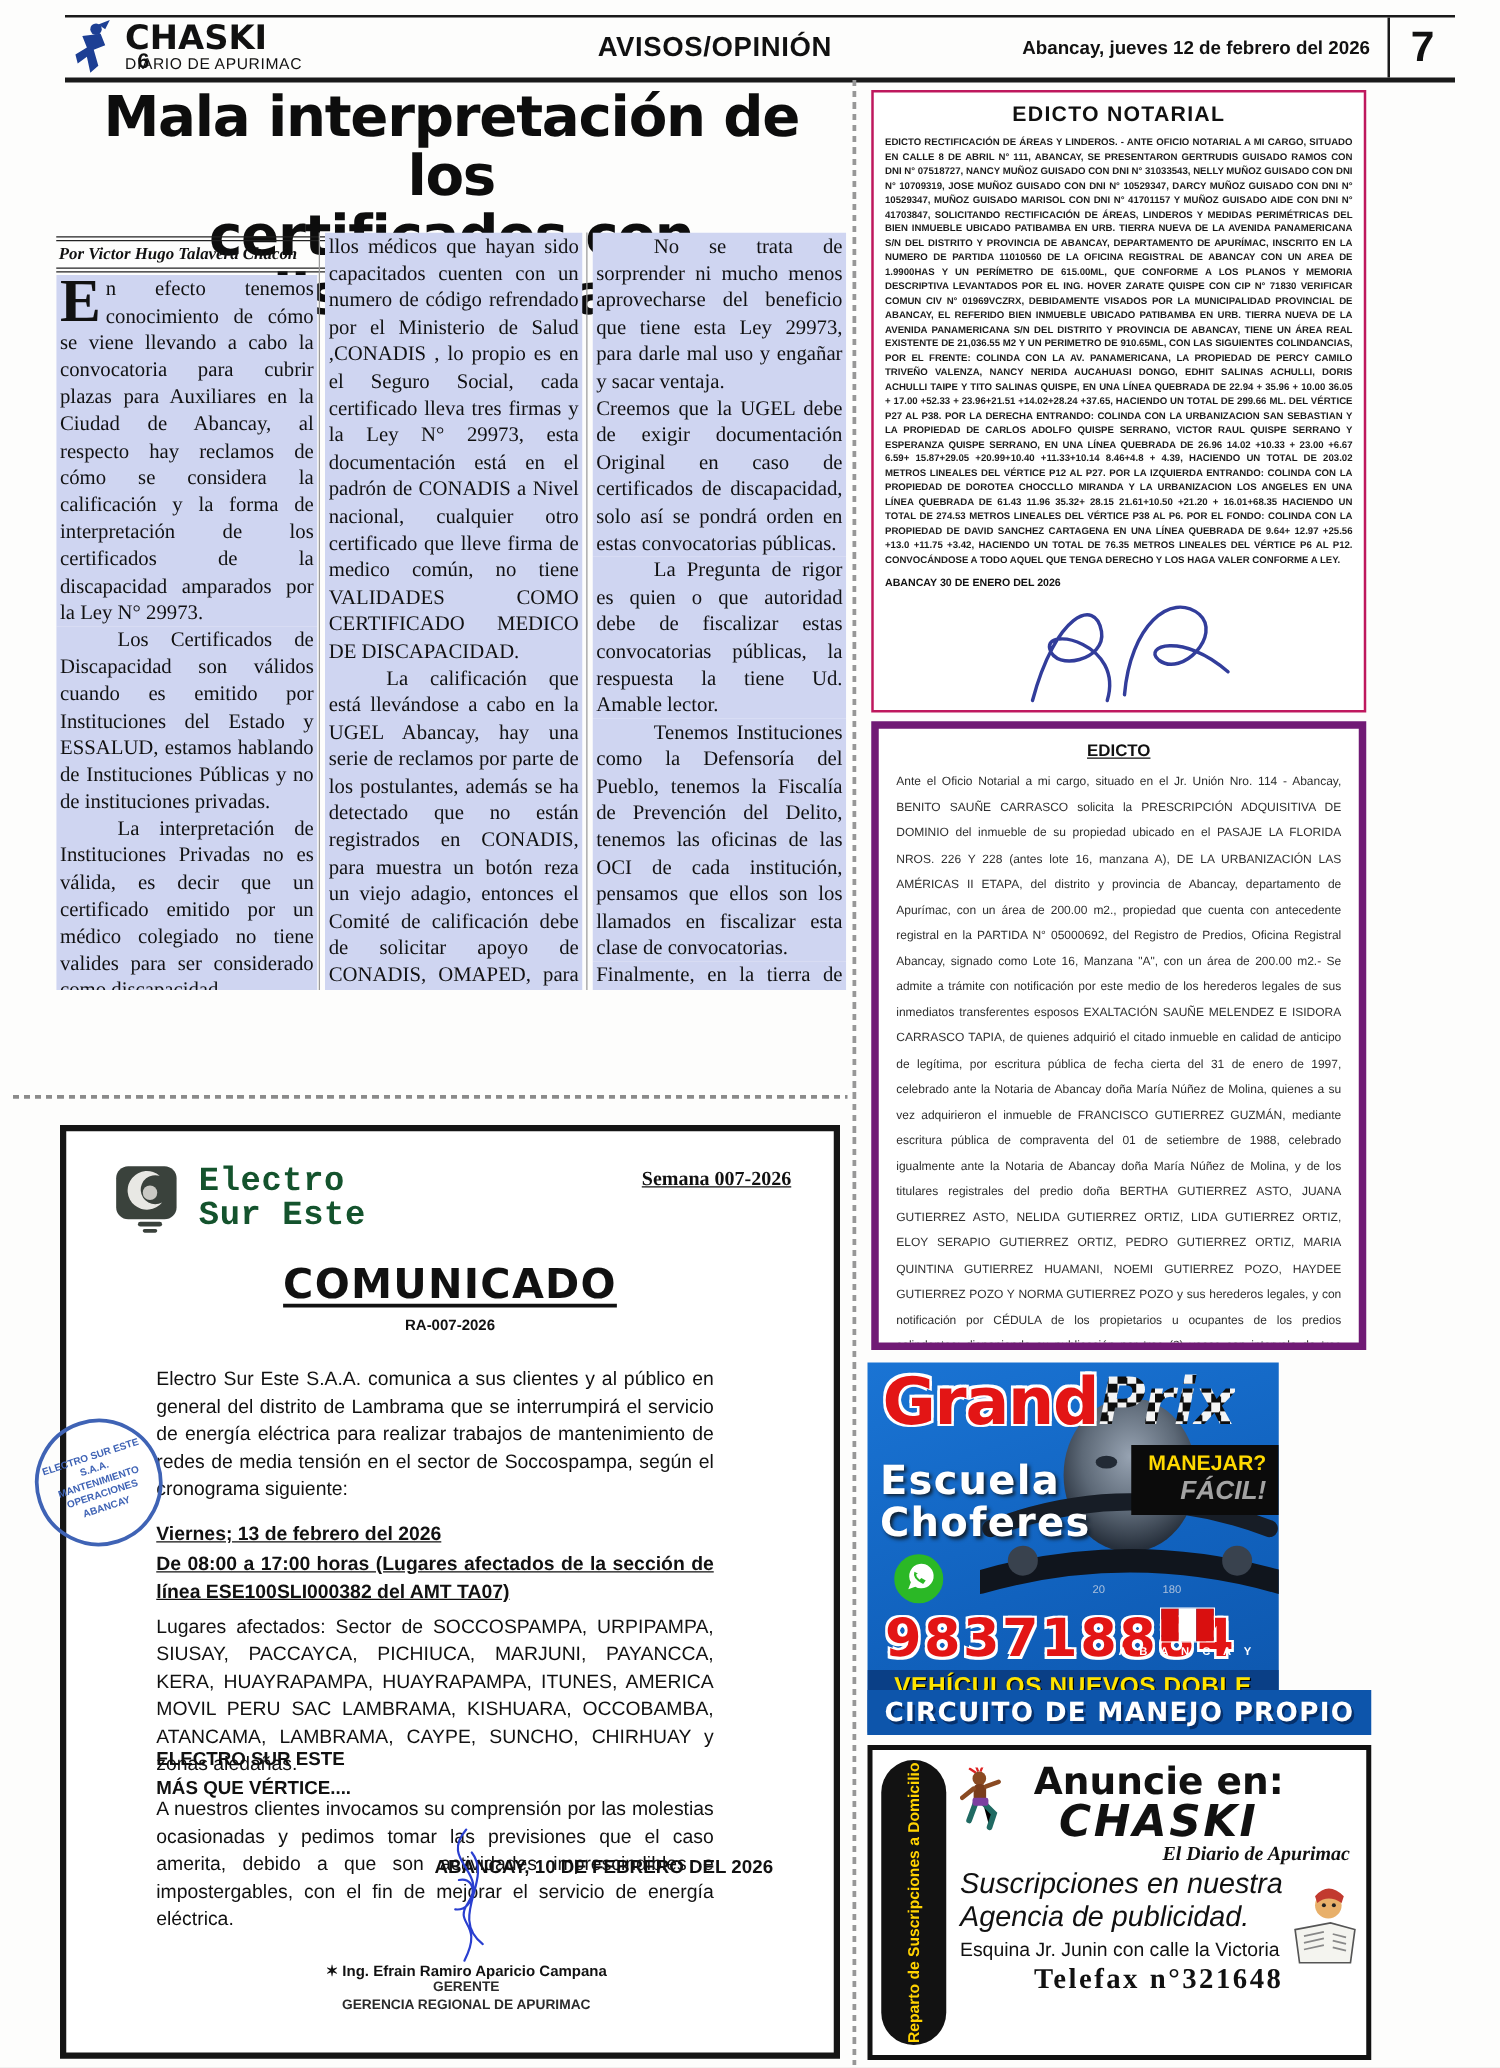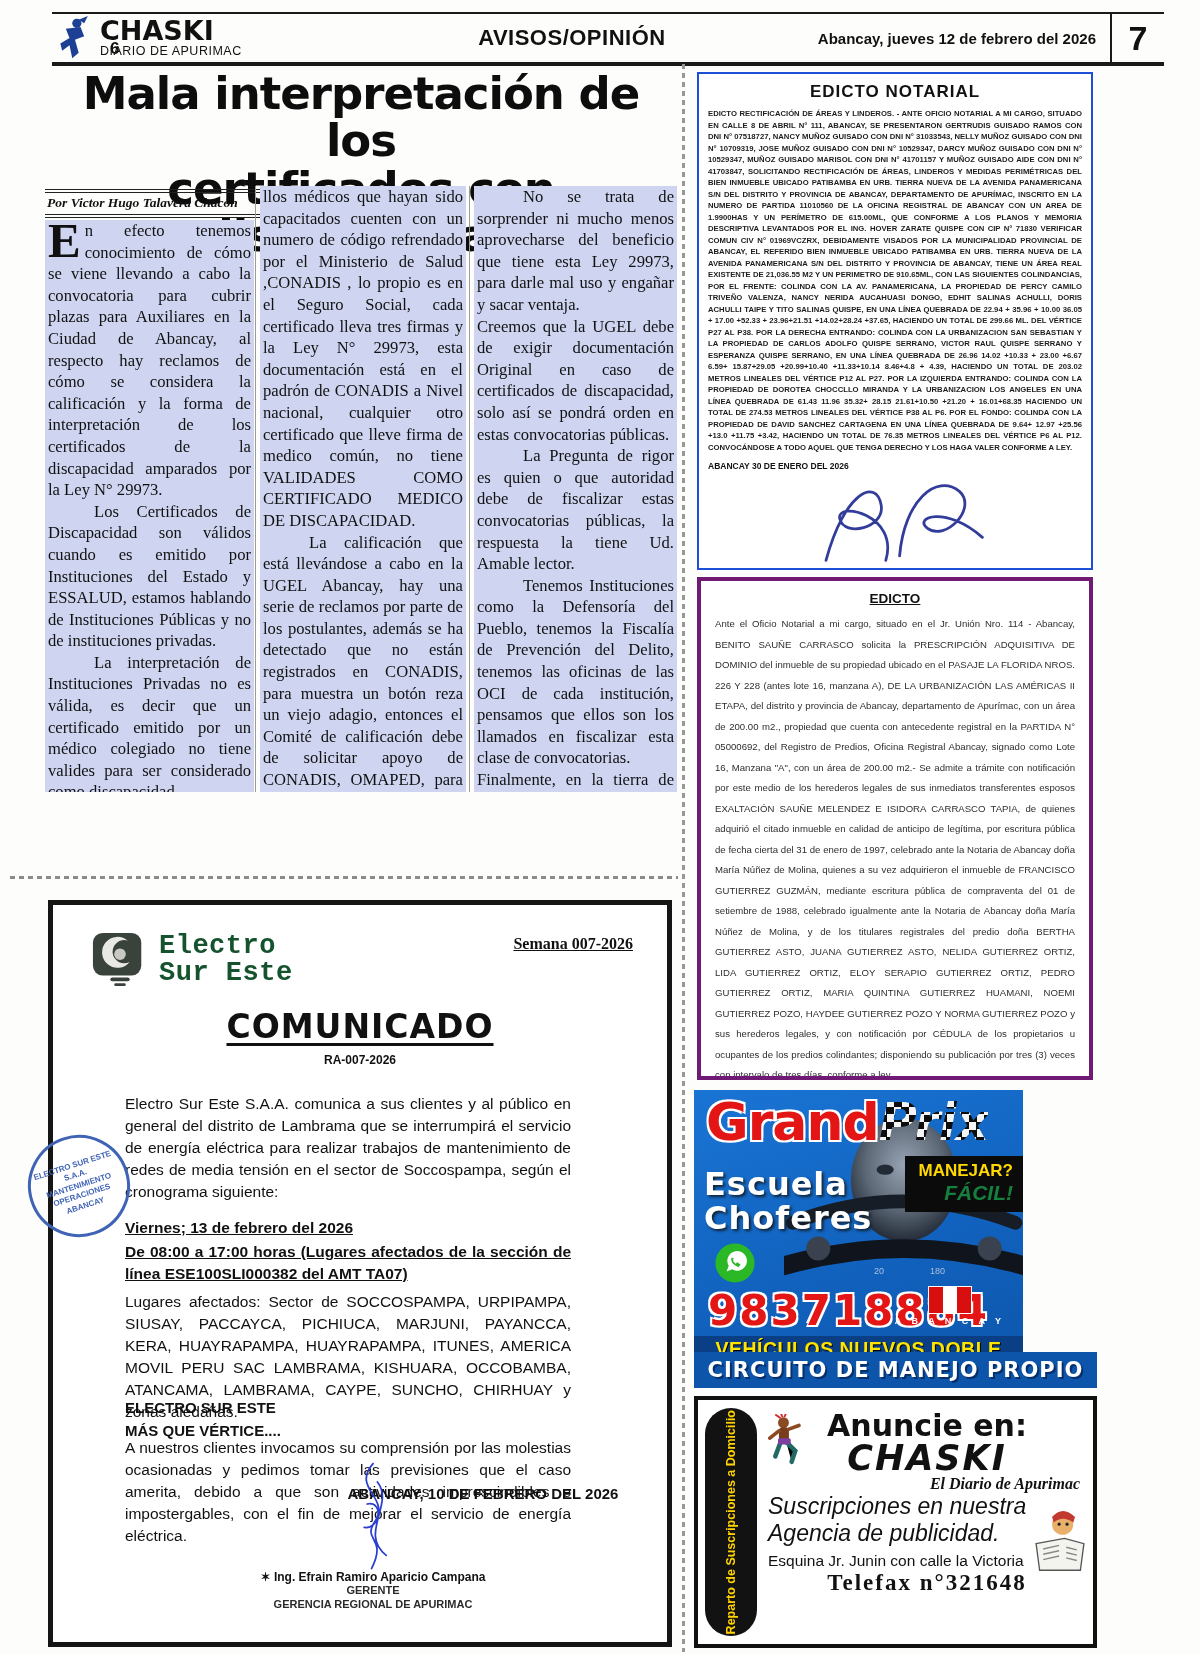--- a/index.html
+++ b/index.html
@@ -52,49 +52,49 @@
   .com-date{position:absolute;left:250px;top:580px;width:360px;text-align:center;font-size:15px;font-weight:600;}
   .com-sign{position:absolute;left:150px;top:555px;width:340px;text-align:center;}
   .com-sign .sig-svg{display:block;margin:0 auto;}
   .sig-name{font-size:12px;font-weight:600;}
   .sig-sub{font-size:11px;font-weight:700;color:#2b2b2b;line-height:1.25;}
   .round-stamp{left:28px;top:1135px;width:96px;height:96px;border:3px solid #3f63b5;border-radius:50%;
                color:#3f63b5;font-size:8px;font-weight:700;text-align:center;transform:rotate(-18deg);
                display:flex;flex-direction:column;justify-content:center;line-height:1.3;background:rgba(255,255,255,.0);}
 
   
-  #edicto-notarial{left:697px;top:72px;width:396px;height:498px;border:2px solid #1d4ed8;background:#fff;
+  #edicto-notarial{left:697px;top:72px;width:396px;height:498px;border:2px solid #be185d;background:#fff;
                    padding:6px 9px;box-sizing:border-box;overflow:hidden;}
   .en-title{text-align:center;font-size:17px;font-weight:800;letter-spacing:1px;margin:2px 0 6px 0;}
   .en-body{font-size:7.7px;line-height:11.5px;text-align:justify;font-weight:600;color:#1c1c1c;}
   .en-date{font-size:8.5px;font-weight:700;margin-top:8px;}
   .en-sig{ text-align:center;margin-top:2px;}
 
-  #edicto{left:697px;top:577px;width:396px;height:503px;border:4px solid #701a75;background:#fff;
+  #edicto{left:697px;top:577px;width:396px;height:503px;border:6px solid #701a75;background:#fff;
           padding:10px 14px;box-sizing:border-box;overflow:hidden;}
   .ed-title{text-align:center;font-size:13.5px;font-weight:800;text-decoration:underline;margin-bottom:8px;}
   .ed-body{font-size:9.6px;line-height:20.5px;text-align:justify;color:#2e2e2e;}
 
   
   #grandprix{left:694px;top:1090px;width:329px;height:298px;background:linear-gradient(160deg,#1a74d4 0%,#1162be 55%,#0d55ab 100%);
              overflow:hidden;}
   .gp-photo{position:absolute;left:90px;top:30px;width:240px;height:180px;}
   .gp-brand{position:absolute;left:12px;top:6px;font-family:"DejaVu Sans",sans-serif;font-weight:800;font-size:52px;
             letter-spacing:-1px;line-height:1;white-space:nowrap;}
   .gp-grand{color:#e31515;text-shadow:2px 2px 0 #fff,-2px -2px 0 #fff,2px -2px 0 #fff,-2px 2px 0 #fff;}
   .gp-prix{color:#151515;font-style:italic;}
   @supports (-webkit-background-clip: text){
     .gp-prix{background:repeating-conic-gradient(#0d0d0d 0% 25%,#f4f4f4 0% 50%);background-size:15px 15px;
              -webkit-background-clip:text;-webkit-text-fill-color:transparent;}
   }
   .gp-school{position:absolute;left:10px;top:78px;color:#fff;font-weight:800;font-size:32px;line-height:1.05;
              font-family:"DejaVu Sans",sans-serif;text-shadow:2px 2px 3px #123;letter-spacing:1px;}
   .gp-tag{position:absolute;right:0px;top:66px;background:#0b0b0b;padding:6px 10px 8px 14px;text-align:right;line-height:1.1;}
   .gp-tag .q{color:#ffd900;font-weight:800;font-size:17px;display:block;}
-  .gp-tag .a{color:#15803d;font-weight:800;font-style:italic;font-size:21px;display:block;}
+  .gp-tag .a{color:#a3a3a3;font-weight:800;font-style:italic;font-size:21px;display:block;}
   .gp-wa{position:absolute;left:20px;top:152px;}
   .gp-phone{position:absolute;left:14px;top:196px;color:#e31515;font-weight:800;font-size:42px;letter-spacing:2px;
             font-family:"DejaVu Sans",sans-serif;
             text-shadow:2px 2px 0 #fff,-2px -2px 0 #fff,2px -2px 0 #fff,-2px 2px 0 #fff;}
   .gp-flag-wrap{position:absolute;right:18px;top:196px;text-align:center;}
   .gp-flag{width:42px;height:26px;border:1px solid #fff;display:flex;margin:0 auto;}
   .gp-flag i{flex:1;}
   .gp-city{color:#fff;font-size:9px;font-weight:700;letter-spacing:4px;margin-top:2px;}
   .gp-dial{position:absolute;color:#cfd8e6;font-size:9px;opacity:.8;}
   .gp-b1{position:absolute;left:0;top:246px;width:100%;text-align:center;background:#0a3f86;color:#ffe400;

